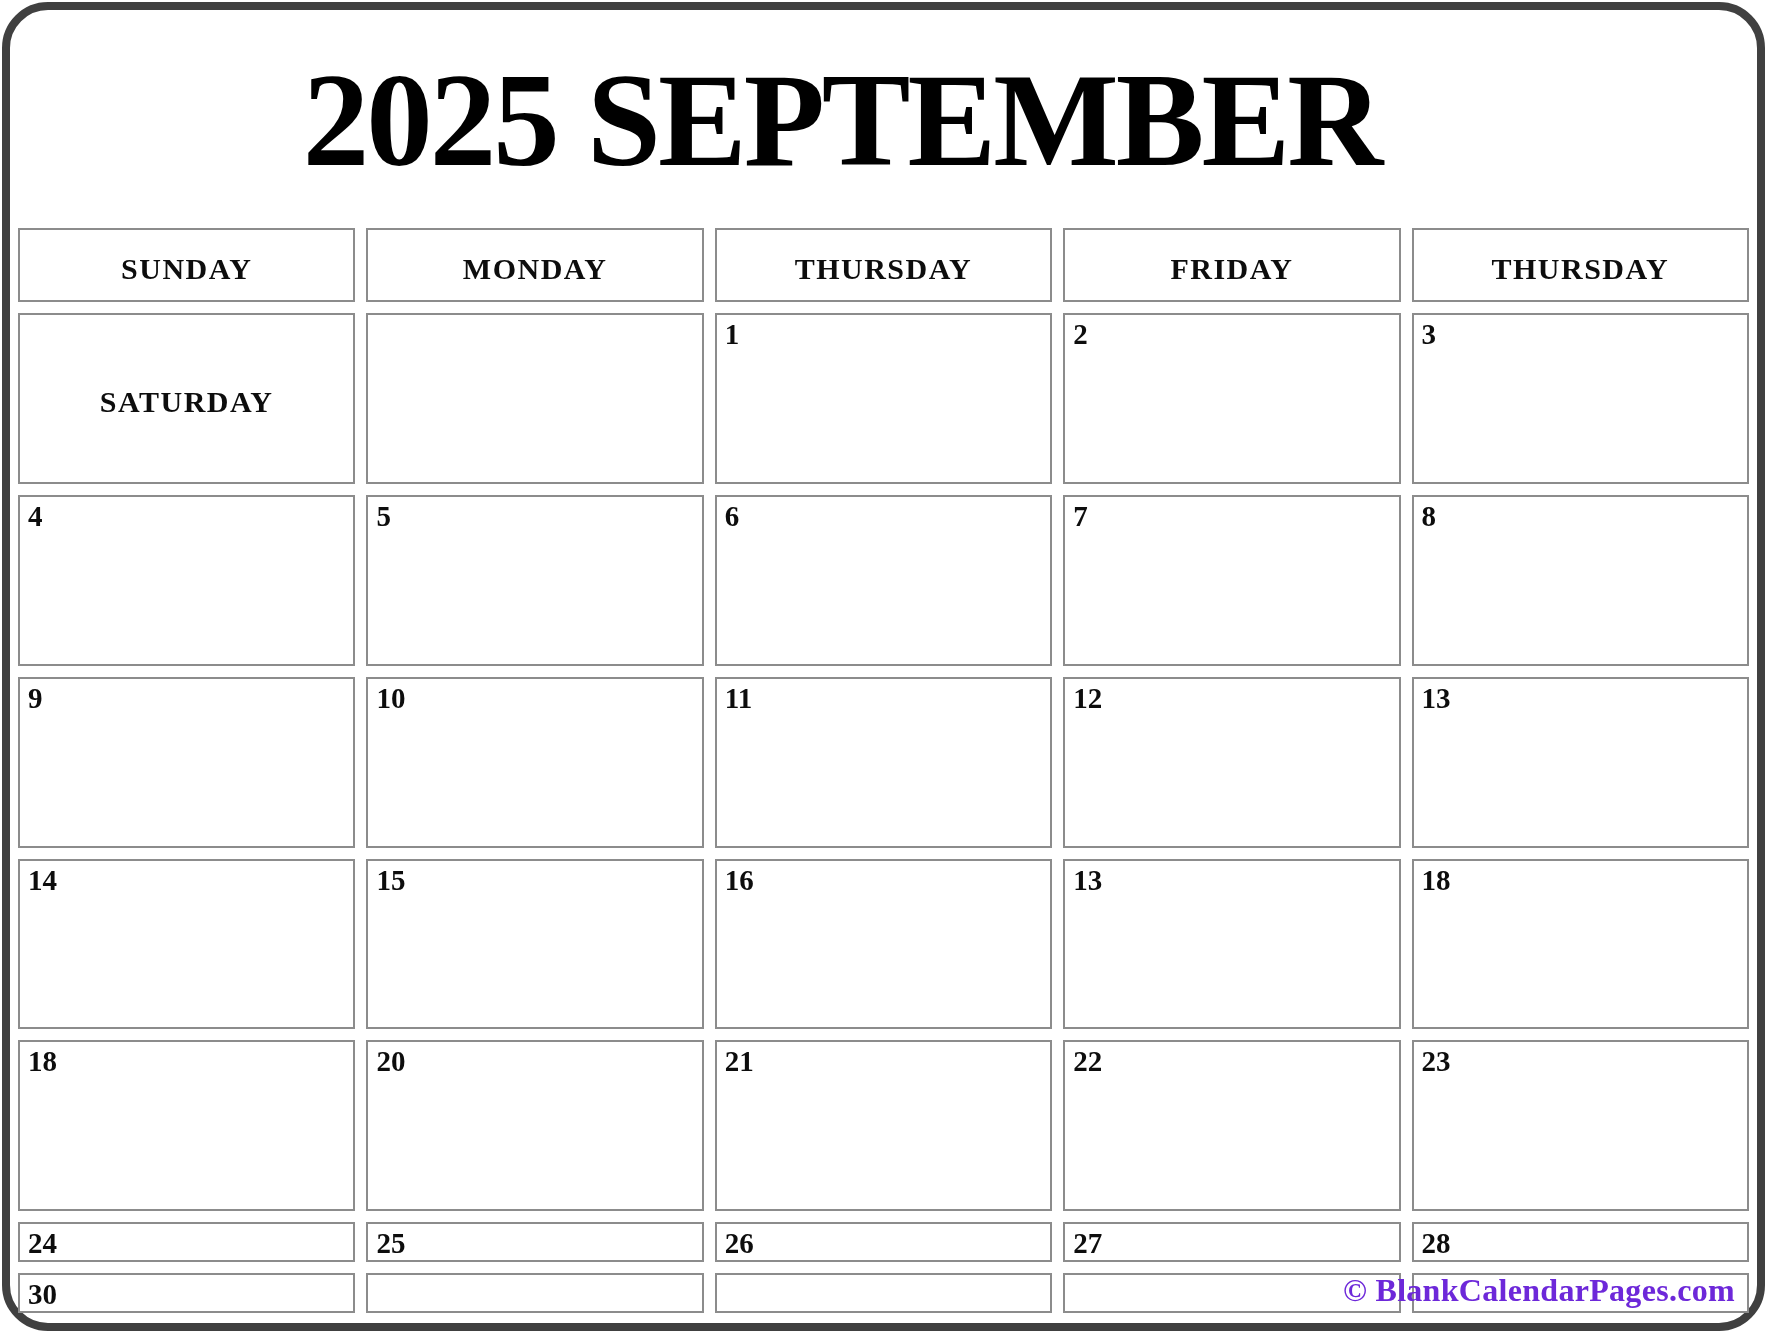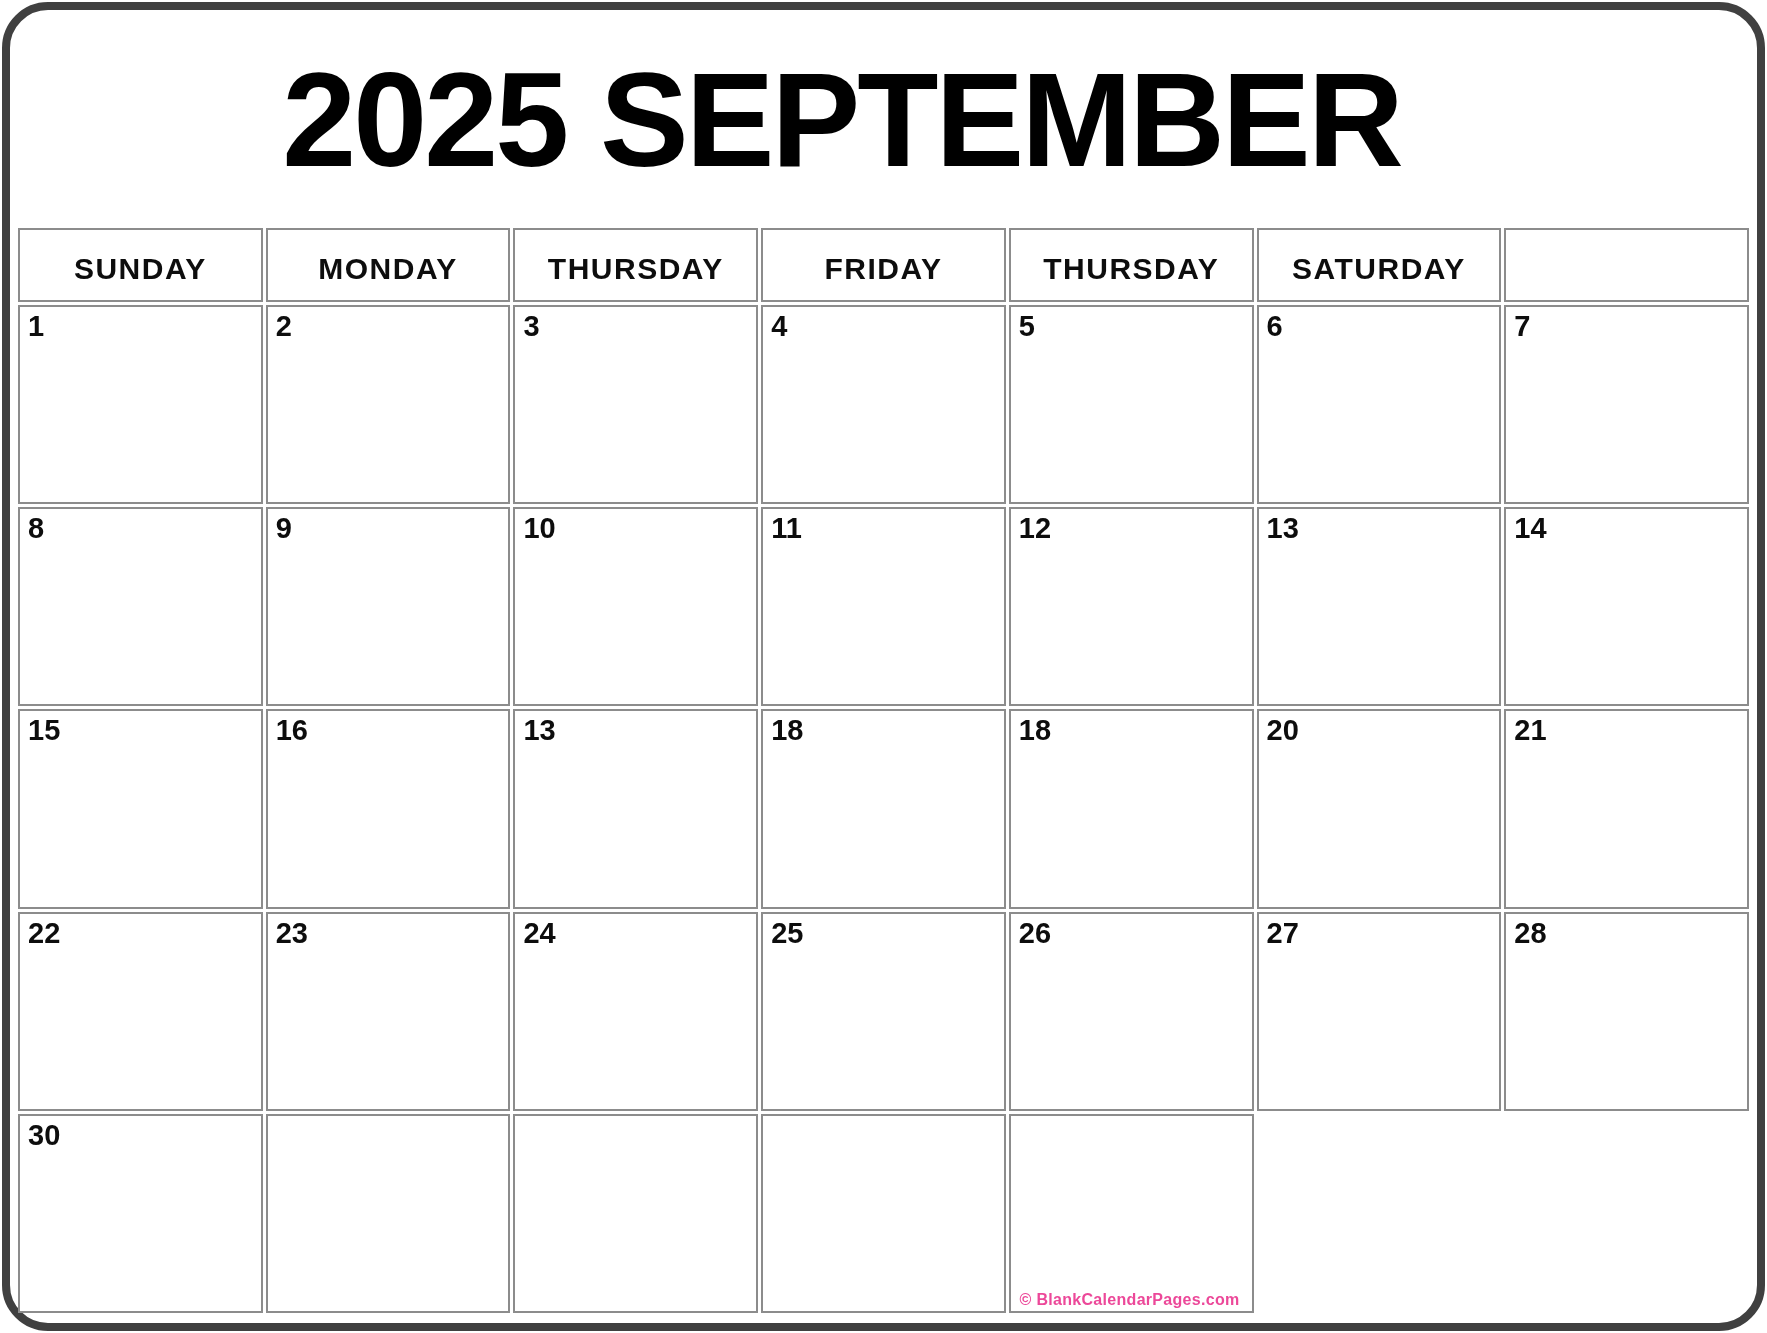--- a/index.html
+++ b/index.html
@@ -10,20 +10,21 @@
     height: 1333px;
     font-family: "Liberation Sans", sans-serif;
     overflow: hidden;
   }
   .page {
     position: absolute;
     inset: 2px;
     border: 8px solid #404040;
     border-radius: 46px;
     background: #ffffff;
+    font-family: Liberation Serif, serif;
   }
   .page-title {
     position: absolute;
     top: 44px;
     left: 0;
     right: 0;
     text-align: center;
     font-size: 133px;
     font-weight: bold;
     letter-spacing: -3px;
@@ -32,23 +33,23 @@
     transform: translateX(-42px);
     line-height: 1;
   }
   .calendar-grid {
     position: absolute;
     left: 8px;
     right: 8px;
     top: 218px;
     bottom: 10px;
     display: grid;
-    grid-template-columns: repeat(7, 1fr);
+    grid-template-columns: repeat(5, 1fr);
     grid-template-rows: 74px repeat(5, 1fr);
-    gap: 3px;
+    gap: 11px;
     border-radius: 14px;
   }
   .hcell {
     box-sizing: border-box;
     border: 2px solid #8c8c8c;
     background: #ffffff;
     display: flex;
     align-items: center;
     justify-content: center;
     padding-top: 8px;
@@ -67,23 +68,23 @@
   .day-num {
     font-size: 29px;
     font-weight: bold;
     color: #0d0d0d;
     line-height: 1.1;
   }
   .credit {
     position: absolute;
     right: 12px;
     bottom: 2px;
-    font-size: 16px;
+    font-size: 32px;
     font-weight: bold;
-    color: #ec4899;
+    color: #6d28d9;
     letter-spacing: 0.3px;
     white-space: nowrap;
   }
 </style>
 </head>
 <body>
 
 <div class="page">
   <div class="page-title">2025 SEPTEMBER</div>
 

